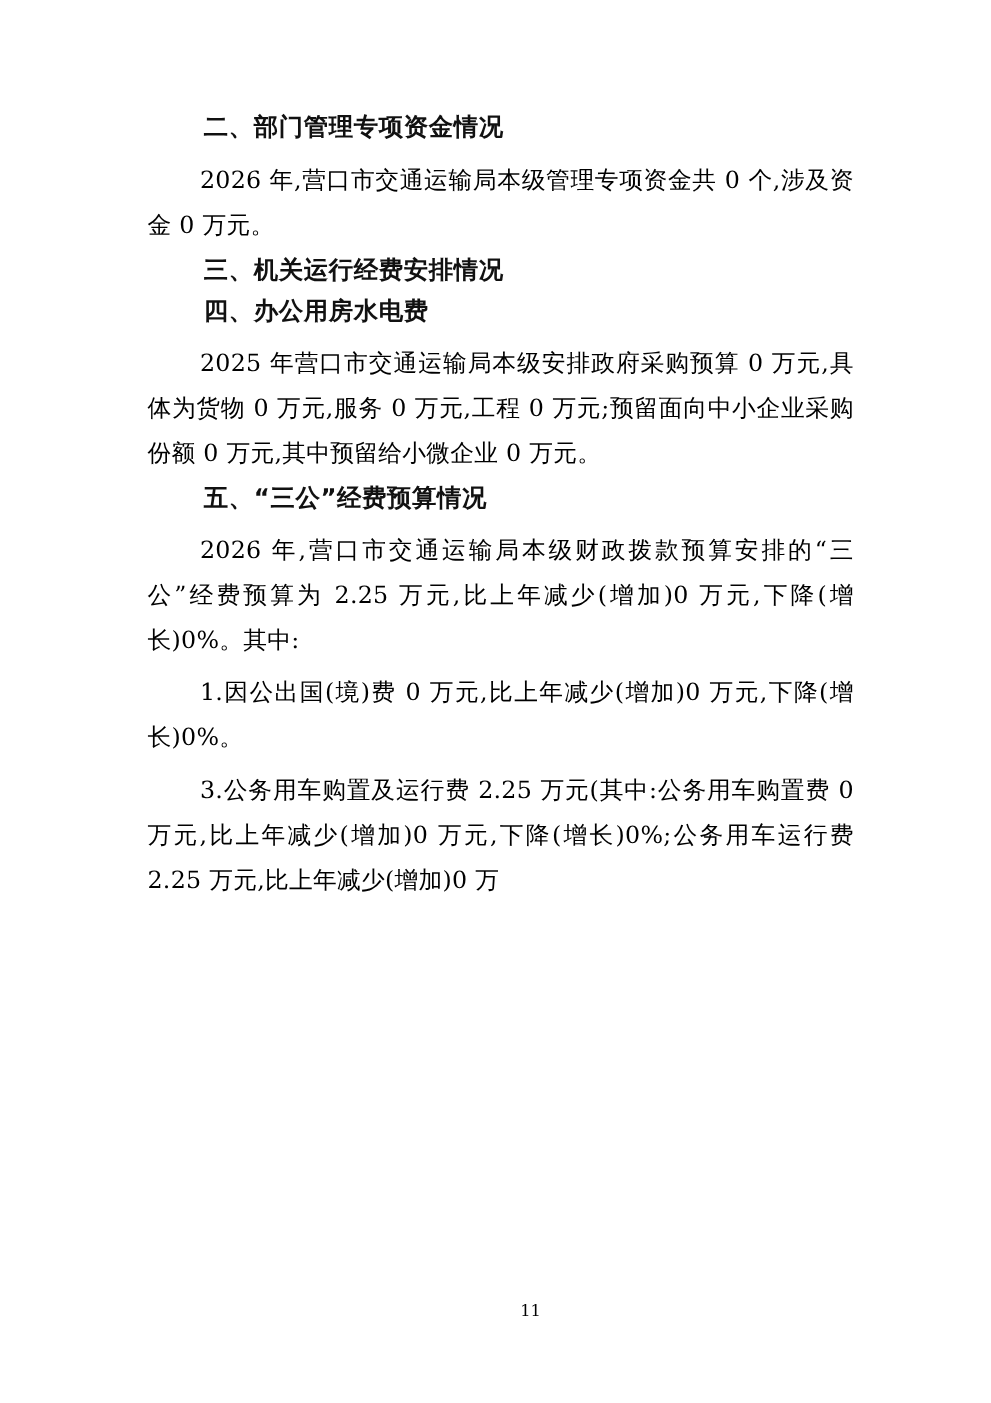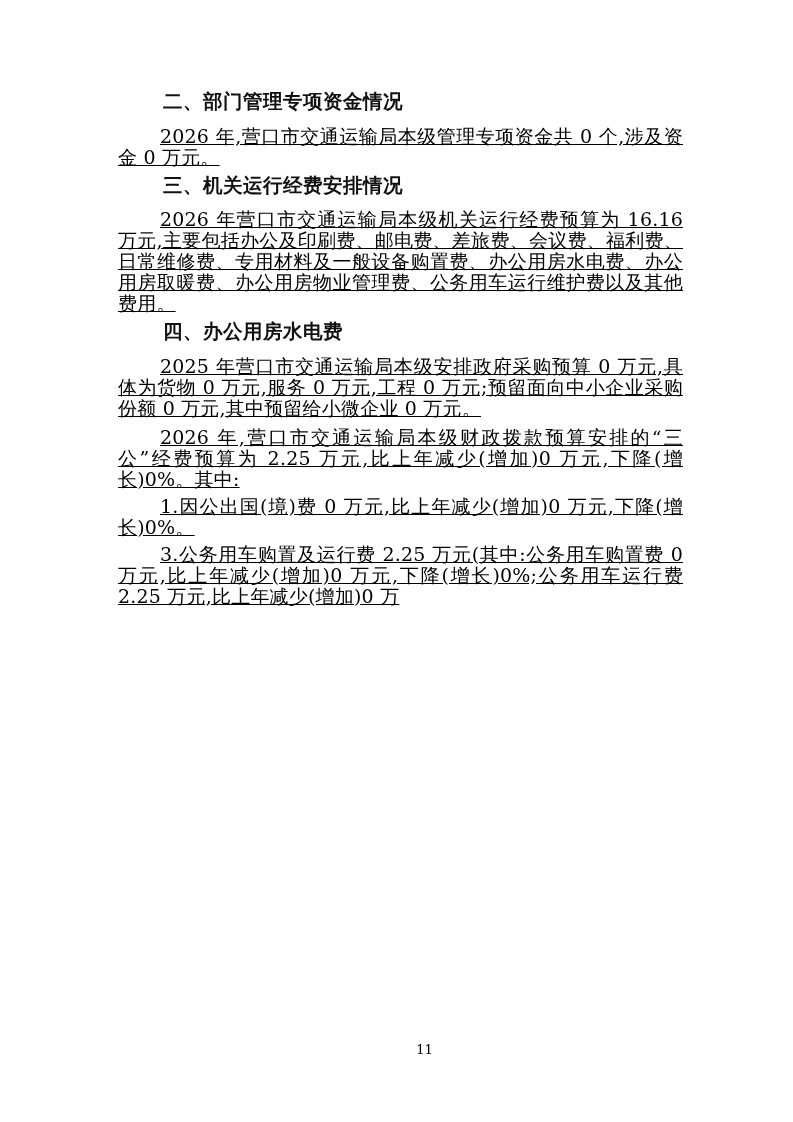--- a/index.html
+++ b/index.html
@@ -34,28 +34,27 @@
     font-weight: bold;
     font-size: 19.5px;
     line-height: 1.0;
     margin: 0 0 14px 0;
     text-indent: 45px;
     letter-spacing: 0.5px;
     color: #111;
   }
   .para {
     font-size: 19px;
-    line-height: 21px;
+    line-height: 36px;
     margin: 0 0 6px 0;
     text-indent: 42px;
     text-align: justify;
     text-justify: inter-ideograph;
     letter-spacing: 0.2px;
     color: #000;
-    text-decoration: underline;
   }
   .block {
     margin-bottom: 8px;
   }
   .page-number {
     position: absolute;
     left: 0;
     top: 1042px;
     width: 793px;
     text-align: center;
@@ -71,29 +70,29 @@
 <div class="page">
   <div class="content">
 
     <div class="block">
       <h2 class="heading">二、部门管理专项资金情况</h2>
       <p class="para">2026 年,营口市交通运输局本级管理专项资金共 0 个,涉及资金 0 万元。</p>
     </div>
 
     <div class="block">
       <h2 class="heading">三、机关运行经费安排情况</h2>
-      <p class="para">2026 年营口市交通运输局本级机关运行经费预算为 16.16 万元,主要包括办公及印刷费、邮电费、差旅费、会议费、福利费、日常维修费、专用材料及一般设备购置费、办公用房水电费、办公用房取暖费、办公用房物业管理费、公务用车运行维护费以及其他费用。</p>
     </div>
 
     <div class="block">
       <h2 class="heading">四、办公用房水电费</h2>
       <p class="para">2025 年营口市交通运输局本级安排政府采购预算 0 万元,具体为货物 0 万元,服务 0 万元,工程 0 万元;预留面向中小企业采购份额 0 万元,其中预留给小微企业 0 万元。</p>
     </div>
 
     <div class="block">
+      <h2 class="heading">五、“三公”经费预算情况</h2>
       <p class="para">2026 年,营口市交通运输局本级财政拨款预算安排的“三公”经费预算为 2.25 万元,比上年减少(增加)0 万元,下降(增长)0%。其中:</p>
       <p class="para">1.因公出国(境)费 0 万元,比上年减少(增加)0 万元,下降(增长)0%。</p>
       <p class="para">3.公务用车购置及运行费 2.25 万元(其中:公务用车购置费 0 万元,比上年减少(增加)0 万元,下降(增长)0%;公务用车运行费 2.25 万元,比上年减少(增加)0 万</p>
     </div>
 
   </div>
 
   <div class="page-number">11</div>
 </div>
 

